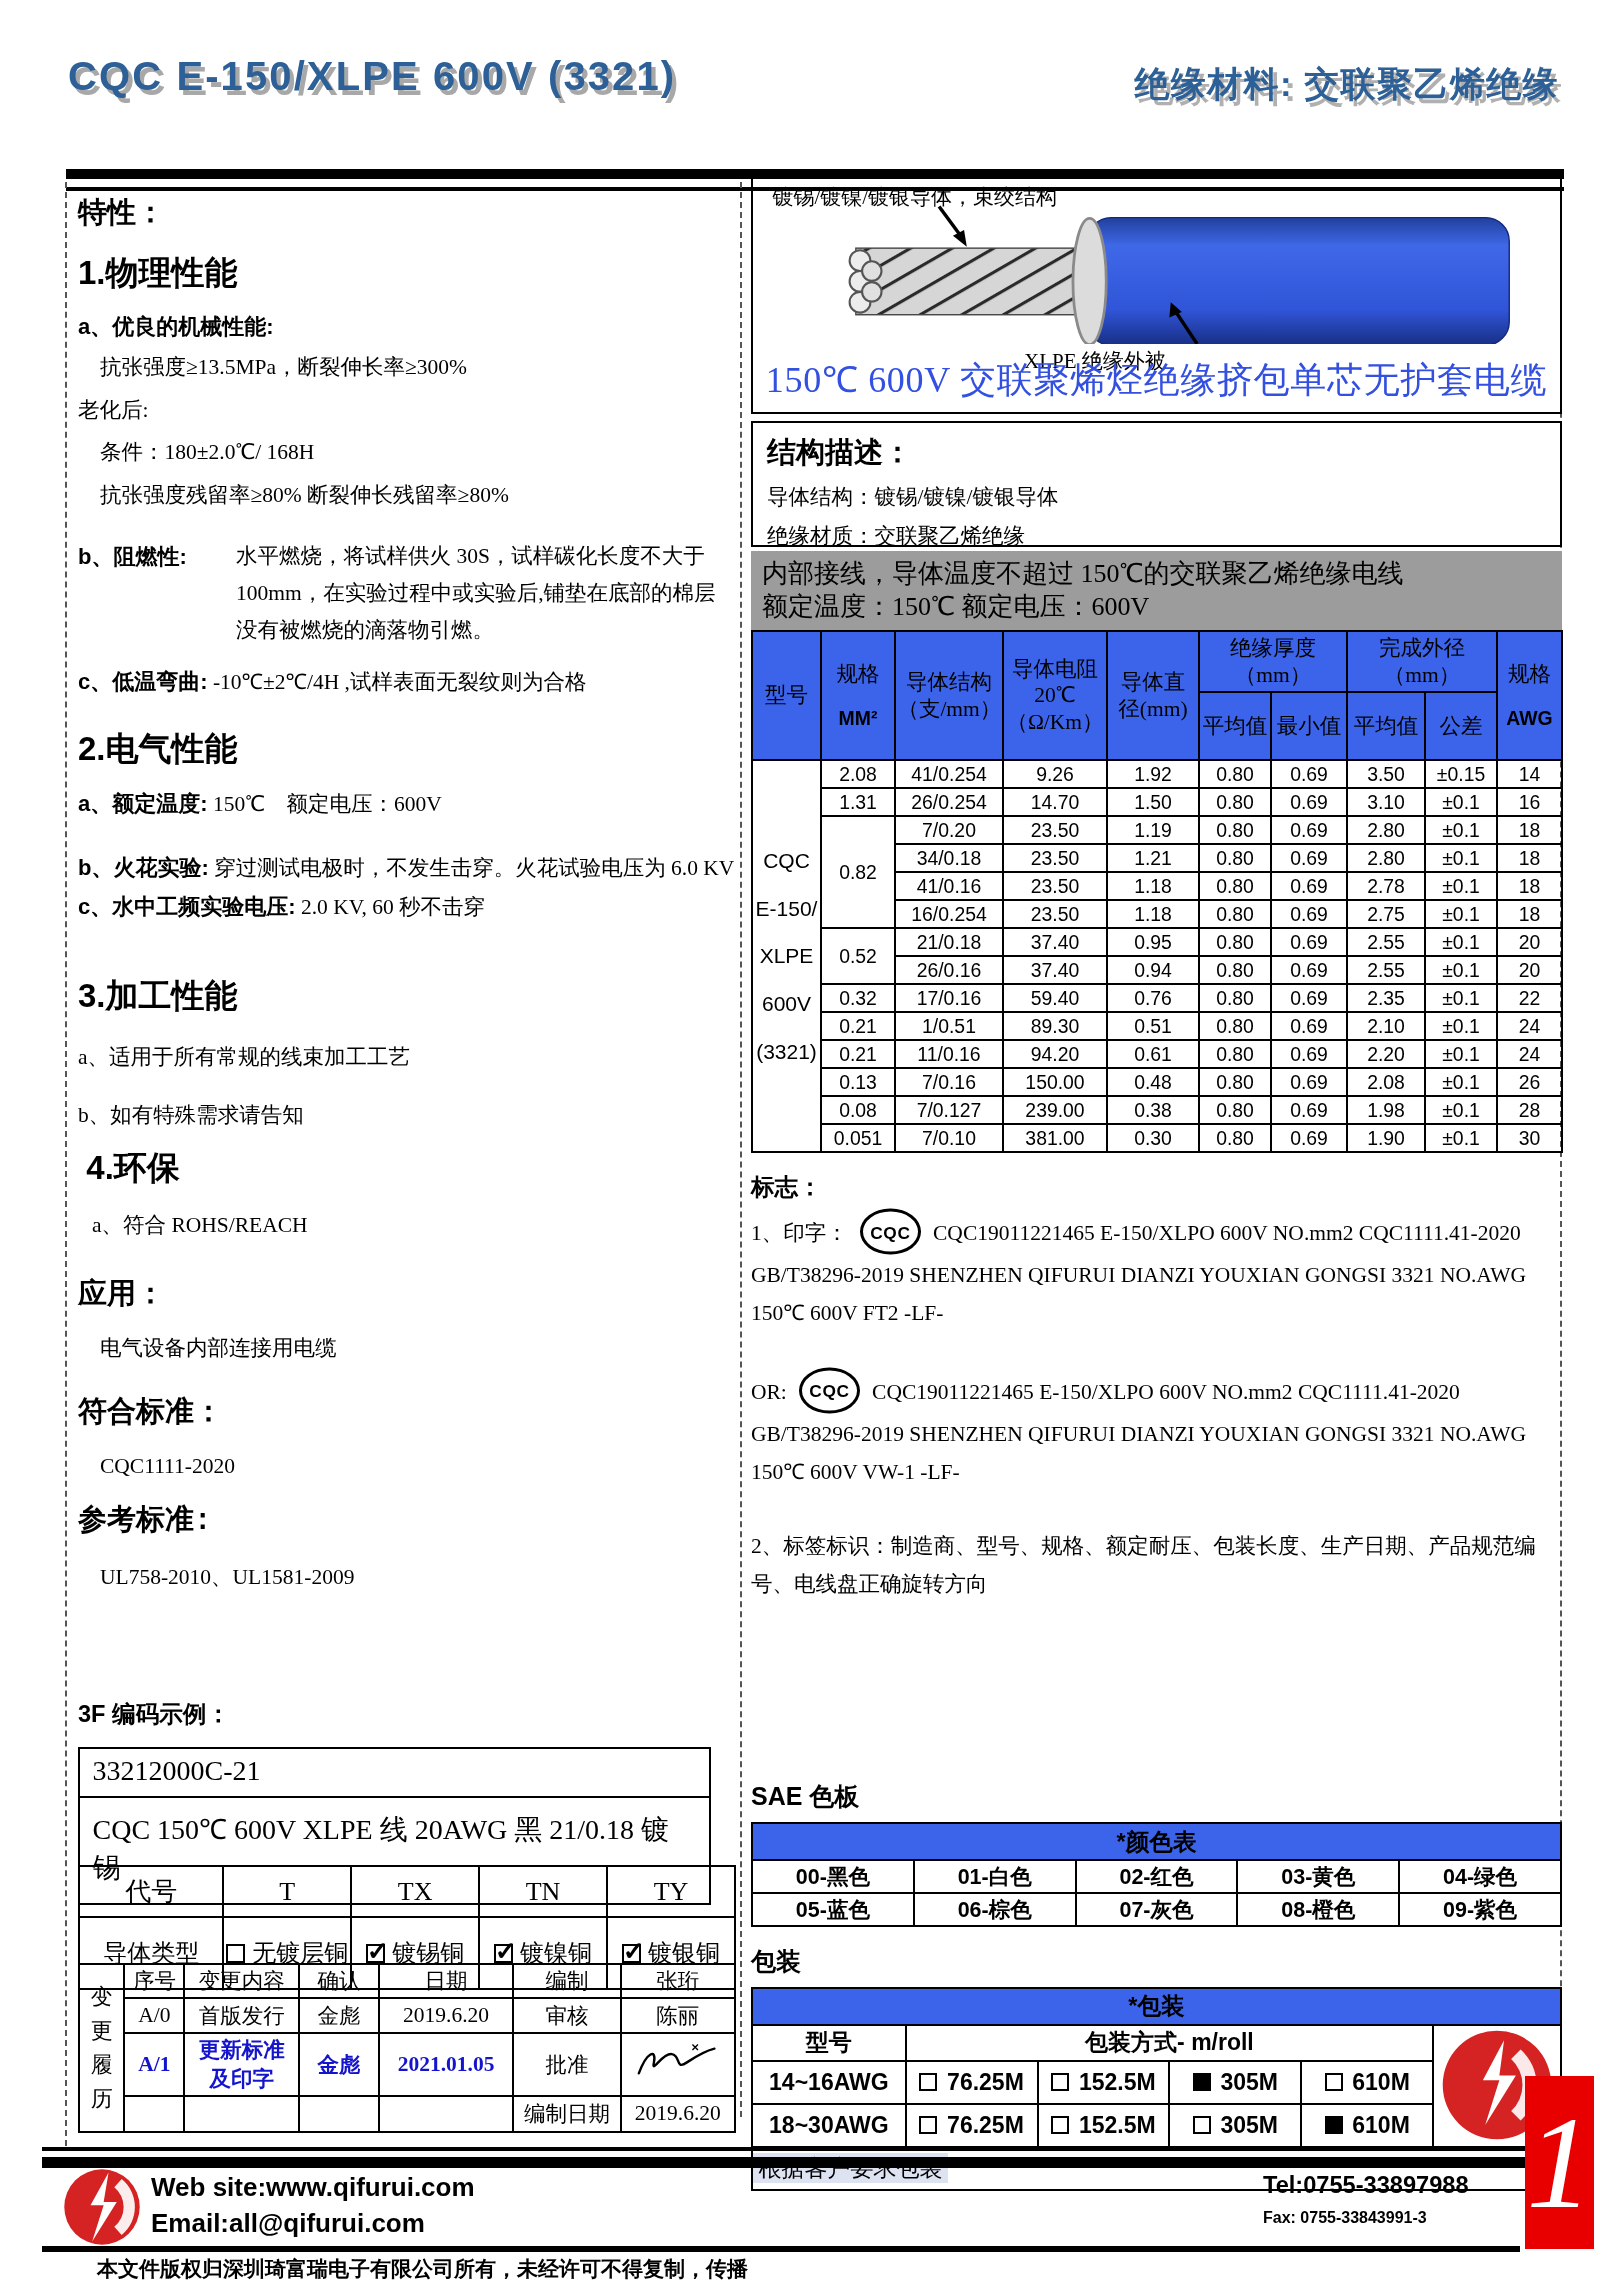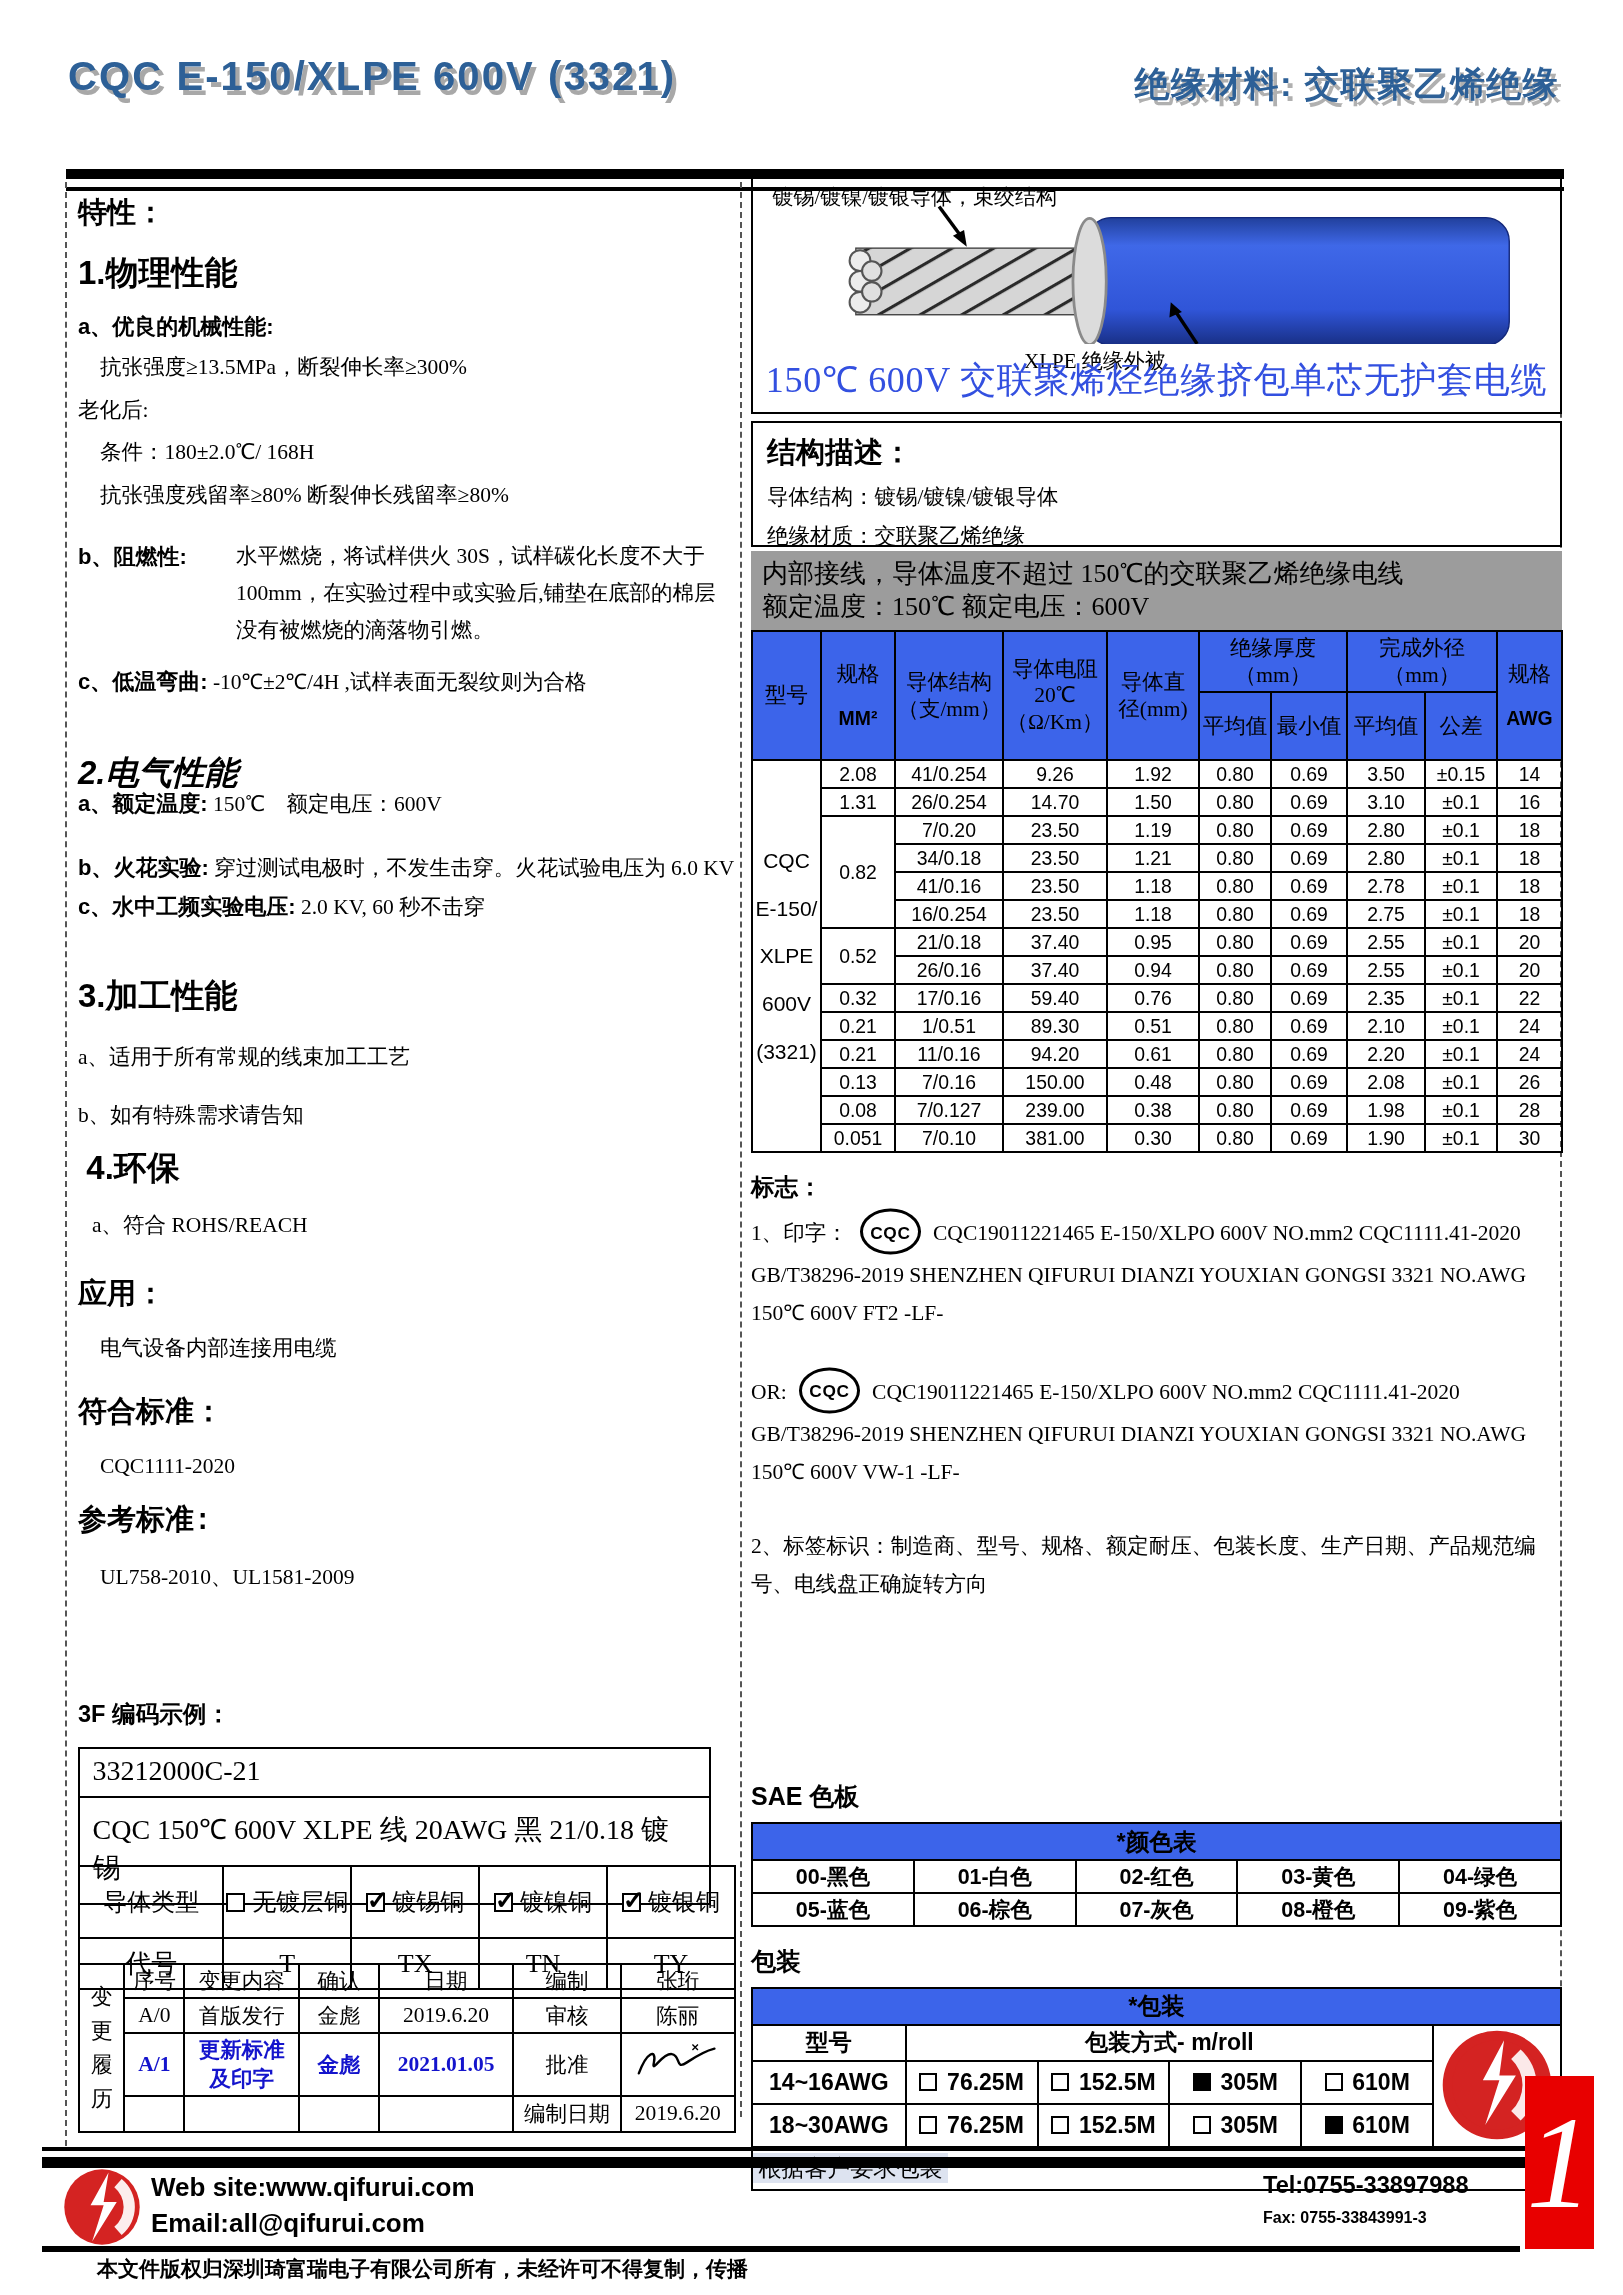--- a/index.html
+++ b/index.html
@@ -142,21 +142,21 @@
     <div class="ab hang" style="top:351px; width:100%;">
       <span class="lbl" style="font-size:22px;">b、阻燃性:</span>
       <span>水平燃烧，将试样供火 30S，试样碳化长度不大于 100mm，在实验过程中或实验后,铺垫在底部的棉层没有被燃烧的滴落物引燃。</span>
     </div>
 
     <div class="ab bodytxt" style="top:479px;">
       <span class="lbl" style="font-size:22px;">c、低温弯曲:</span>
       <span>-10℃±2℃/4H ,试样表面无裂纹则为合格</span>
     </div>
 
-    <div class="ab h1" style="top:564px;font-style:italic;">2.电气性能</div>
+    <div class="ab h1" style="top:540px;">2.电气性能</div>
     <div class="ab bodytxt" style="top:602px;">
       <span class="lbl" style="font-size:22px;">a、额定温度:</span>
       <span>150℃　额定电压：600V</span>
     </div>
     <div class="ab bodytxt" style="top:666px;">
       <span class="lbl" style="font-size:22px;">b、火花实验:</span>
       <span>穿过测试电极时，不发生击穿。火花试验电压为 6.0 KV</span>
     </div>
     <div class="ab bodytxt" style="top:705px;">
       <span class="lbl" style="font-size:22px;">c、水中工频实验电压:</span>
@@ -182,32 +182,32 @@
     <div class="ab" style="top:1511px; font-family:'Liberation Sans',sans-serif; font-weight:bold; font-size:23.6px;">3F 编码示例：</div>
 
     <div class="codebox">
       <div class="r1">33212000C-21</div>
       <div class="r2">CQC 150℃  600V XLPE 线  20AWG  黑  21/0.18 镀锡</div>
     </div>
 
     <table class="grid condtbl">
       <tbody>
           <tr>
+        <th style="width:22%;">代号</th>
+        <th style="width:19.5%;">T</th>
+        <th style="width:19.5%;">TX</th>
+        <th style="width:19.5%;">TN</th>
+        <th style="width:19.5%;">TY</th>
+      </tr>
+      <tr>
         <td>导体类型</td>
         <td><span class="cbx" data-checked="false"></span><span>无镀层铜</span></td>
         <td><span class="cbx" data-checked="true"></span><span>镀锡铜</span></td>
         <td><span class="cbx" data-checked="true"></span><span>镀镍铜</span></td>
         <td><span class="cbx" data-checked="true"></span><span>镀银铜</span></td>
-      </tr>
-      <tr>
-        <th style="width:22%;">代号</th>
-        <th style="width:19.5%;">T</th>
-        <th style="width:19.5%;">TX</th>
-        <th style="width:19.5%;">TN</th>
-        <th style="width:19.5%;">TY</th>
       </tr>
     </tbody>
       </table>
 
     <table class="grid revtbl">
       <tbody>
           <tr class="rh">
         <td class="revside" rowspan="4" style="word-break:break-all;">变更履历</td>
         <td style="width:61px;">序号</td>
         <td style="width:119px;">变更内容</td>

